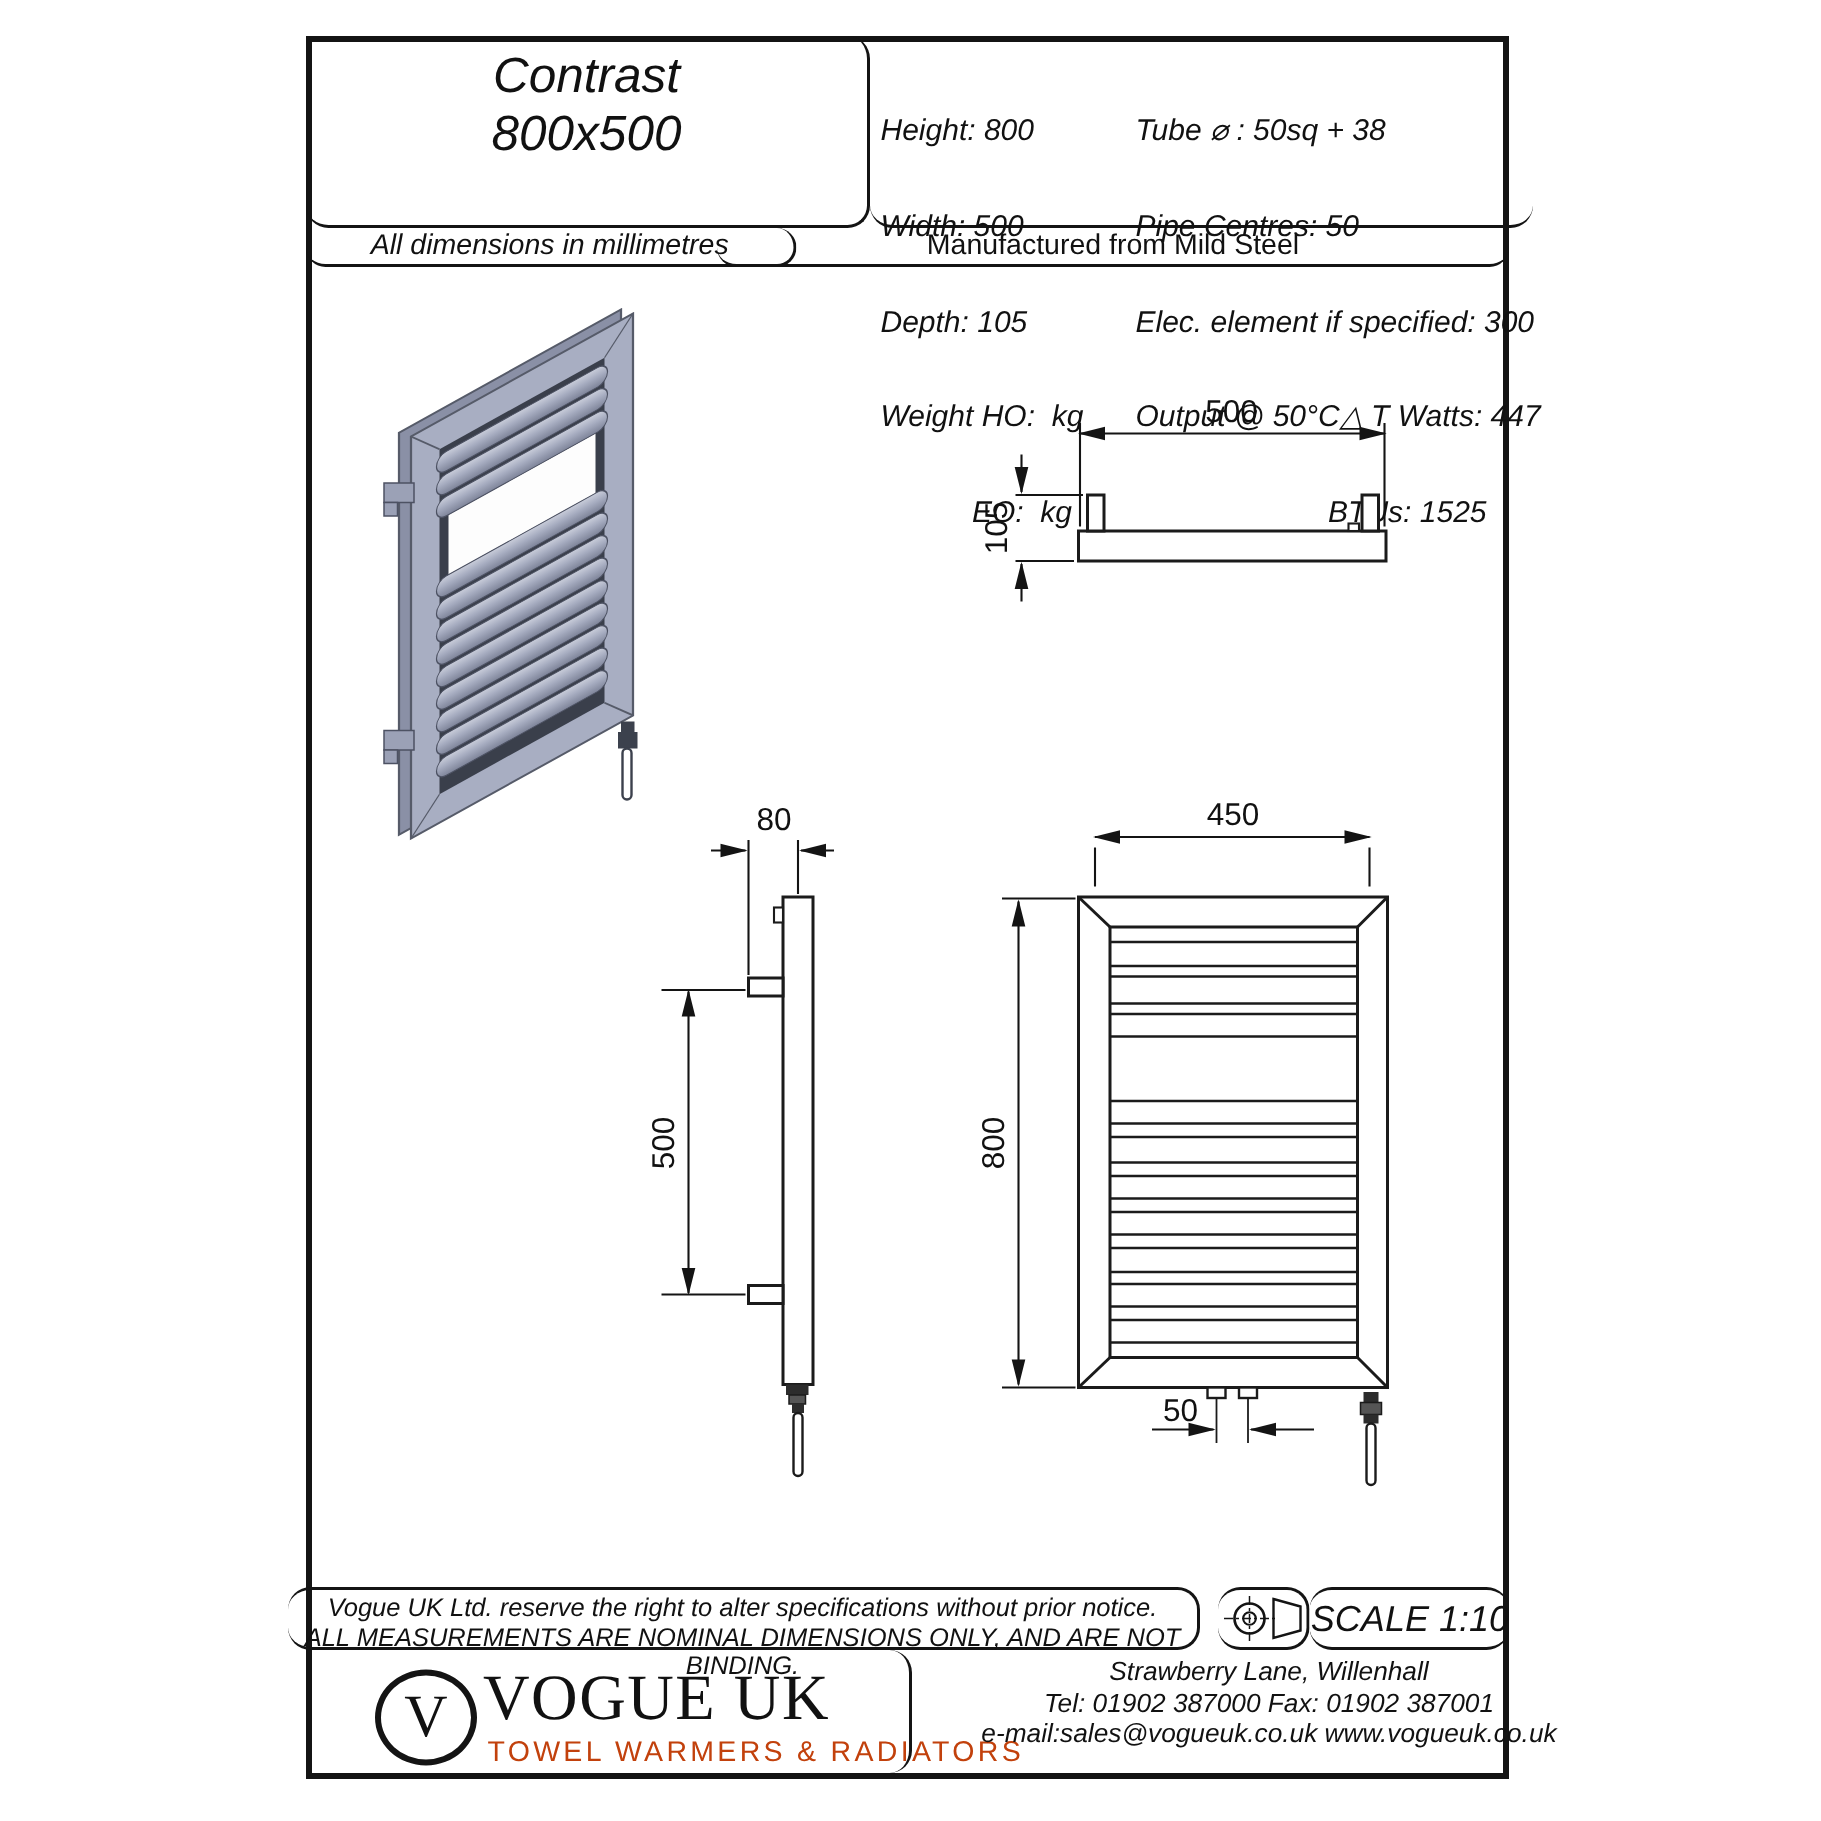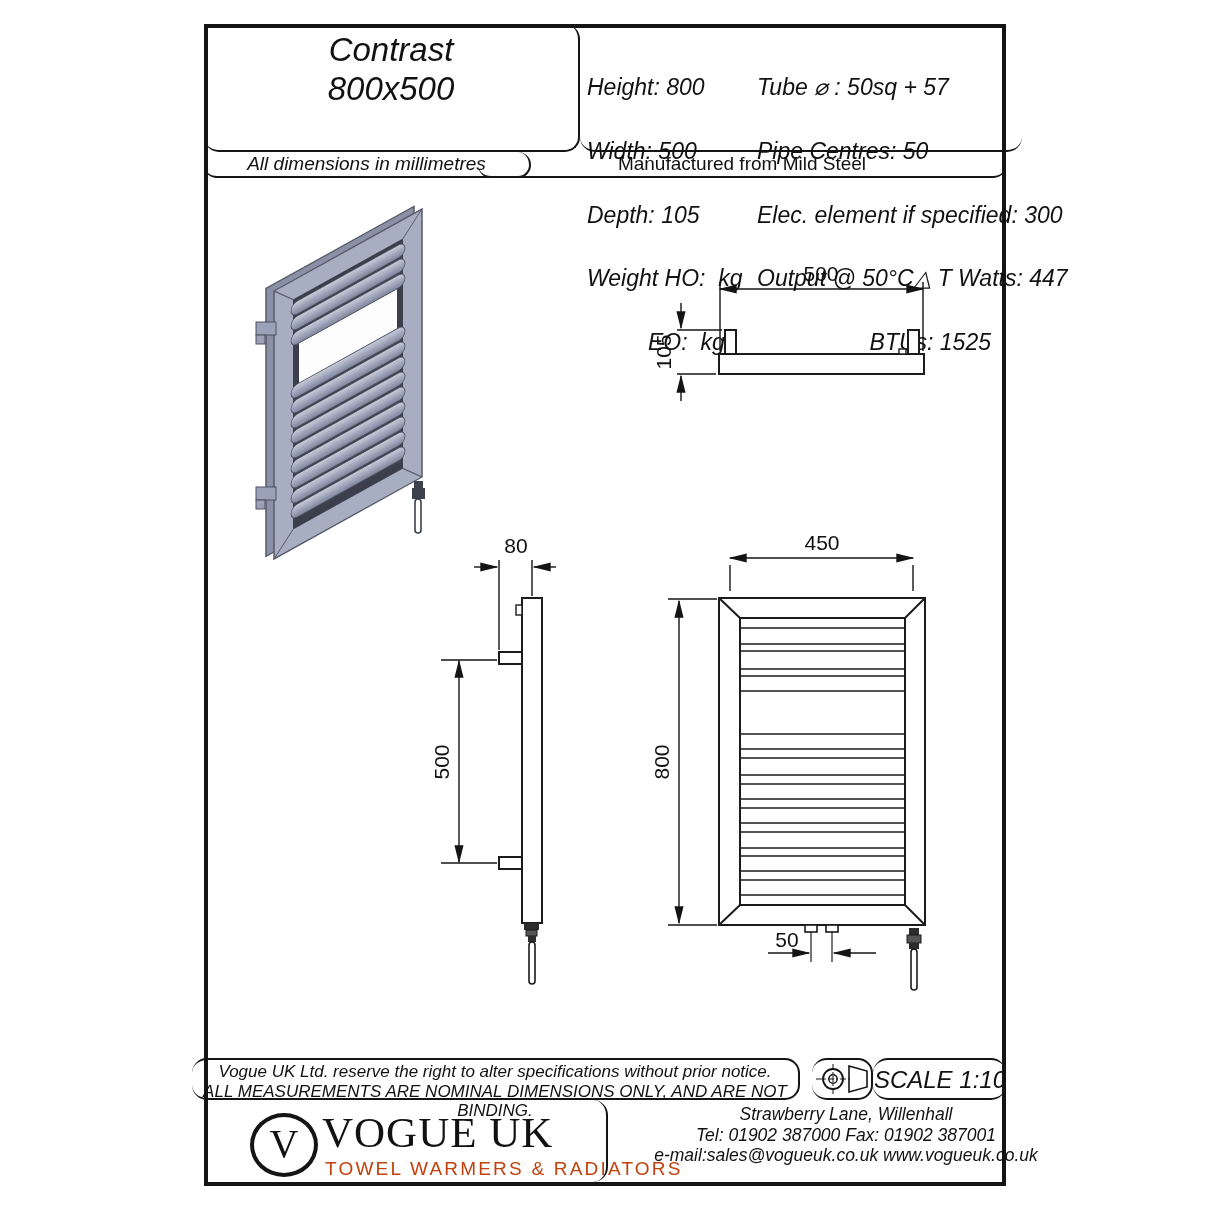--- a/index.html
+++ b/index.html
@@ -7,21 +7,21 @@
   .abs{position:absolute;box-sizing:border-box;}
   
   .sheet{left:204px;top:24px;width:802px;height:1162px;border:4px solid #141414;background:#fff;}
   .cell{position:absolute;box-sizing:border-box;border-radius:15px;}
   .bR{border-right:2px solid #141414;}
   .bB{border-bottom:2px solid #141414;}
   .bT{border-top:2px solid #141414;}
   
   .title-cell{left:204px;top:24px;width:376px;height:128px;text-align:center;padding-top:6px;}
   .title-cell div{font-style:italic;font-size:33px;line-height:39px;}
-  .spec-cell{left:580px;top:24px;width:442px;height:128px;font-style:italic;font-size:23px;}
+  .spec-cell{left:580px;top:24px;width:442px;height:128px;font-style:italic;font-size:20px;}
   .spec-col-left{position:absolute;left:7px;top:11px;line-height:21.2px;white-space:pre;}
   .spec-col-left .eo{padding-left:61px;}
   .spec-col-right{position:absolute;left:177px;top:11px;width:246px;line-height:21.2px;white-space:pre;}
   .spec-col-right .btus{text-align:right;padding-right:12px;}
   .units-cell{left:204px;top:152px;width:327px;height:26px;font-style:italic;font-size:19px;text-align:center;line-height:23px;}
   .material-cell{left:478px;top:152px;width:528px;height:26px;font-size:19px;text-align:center;line-height:23px;}
   
   .disclaimer-cell{left:192px;top:1058px;width:608px;height:42px;text-align:center;font-style:italic;font-size:17px;line-height:19.5px;padding-top:2px;}
   .symbol-cell{left:812px;top:1058px;width:61px;height:42px;}
   .scale-cell{left:873px;top:1058px;width:133px;height:42px;font-style:italic;font-size:24px;text-align:right;line-height:40px;white-space:nowrap;}
@@ -46,21 +46,21 @@
 </div>
 <div class="cell spec-cell bB">
   <div class="spec-col-left">
     <div>Height: 800</div>
     <div>Width: 500</div>
     <div>Depth: 105</div>
     <div>Weight HO:  kg</div>
     <div class="eo">EO:  kg</div>
   </div>
   <div class="spec-col-right">
-    <div>Tube ⌀ : 50sq + 57</div>
+    <div>Tube ⌀ : 50sq + 38</div>
     <div>Pipe Centres: 50</div>
     <div>Elec. element if specified: 300</div>
     <div>Output @ 50°C△ T Watts: 447</div>
     <div class="btus">BTUs: 1525</div>
   </div>
 </div>
 <div class="cell units-cell bR bB">All dimensions in millimetres</div>
 <div class="cell material-cell bB">Manufactured from Mild Steel</div>
 
 <svg class="abs drawing" viewBox="204 178 802 880">

